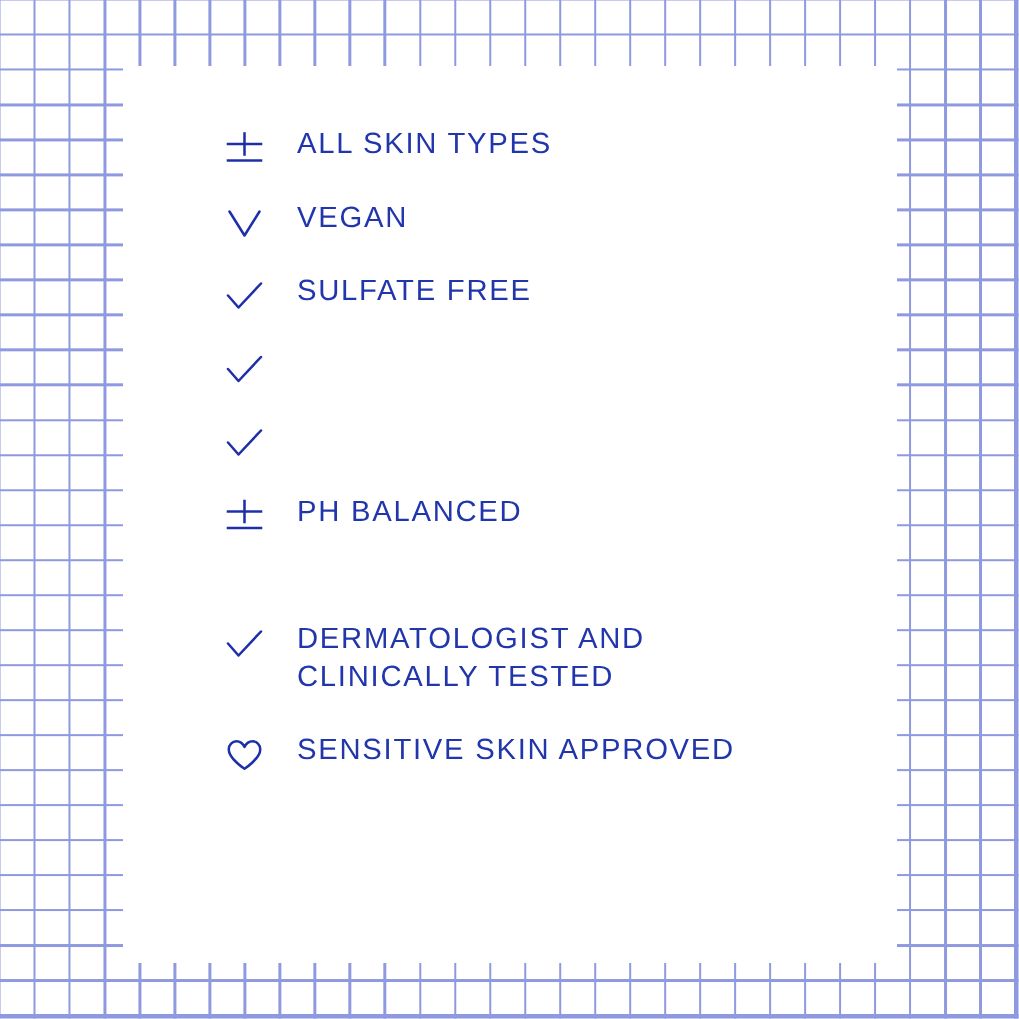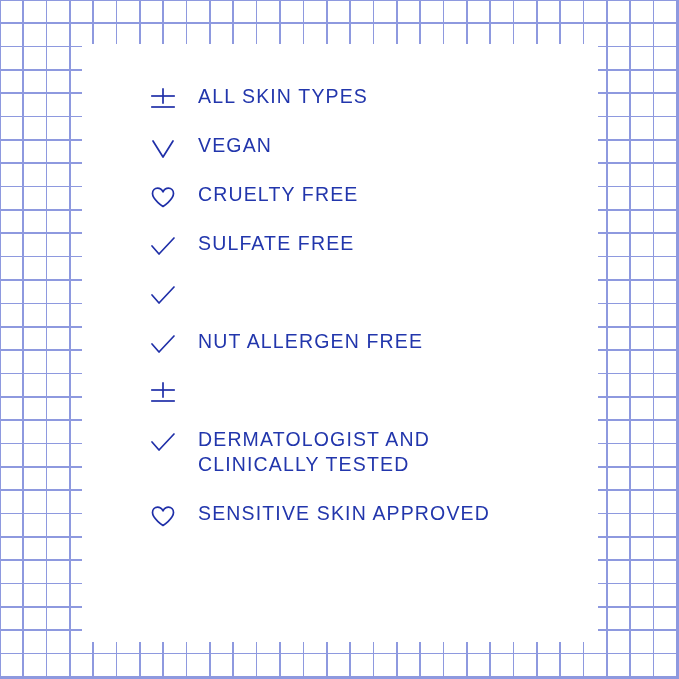--- a/index.html
+++ b/index.html
@@ -52,20 +52,21 @@
 
   .claim-row {
     display: flex;
     align-items: flex-start;
     height: 49px;
     padding-left: 68px;
     box-sizing: border-box;
   }
   .claim-row.tall {
     height: 74px;
+    margin-top: 36px;
   }
 
   .claim-icon {
     flex: 0 0 auto;
     width: 30px;
     height: 26px;
     margin-right: 18px;
     margin-top: 3px;
     display: flex;
     align-items: center;
@@ -108,57 +109,49 @@
         <div class="claim-row">
           <span class="claim-icon">
             <svg width="26" height="26" viewBox="0 0 26 26" fill="none" stroke="#1f2fa8" stroke-width="1.7" stroke-linecap="round" stroke-linejoin="round">
               <polyline points="3,5 13,21 23,5"></polyline>
             </svg>
           </span>
           <span class="claim-label">VEGAN</span>
         </div>
         <div class="claim-row">
           <span class="claim-icon">
-            <svg width="26" height="26" viewBox="0 0 26 26" fill="none" stroke="#1f2fa8" stroke-width="1.7" stroke-linejoin="round">
-              <path d="M13 21.5 C13 21.5 2.5 14.6 2.5 8.6 C2.5 5.4 4.9 3.2 7.6 3.2 C10.0 3.2 11.9 4.8 13 6.9 C14.1 4.8 16.0 3.2 18.4 3.2 C21.1 3.2 23.5 5.4 23.5 8.6 C23.5 14.6 13 21.5 13 21.5 Z"></path>
-            </svg>
-          </span>
-          <span class="claim-label">CRUELTY FREE</span>
-        </div>
-        <div class="claim-row">
-          <span class="claim-icon">
             <svg width="26" height="26" viewBox="0 0 26 26" fill="none" stroke="#1f2fa8" stroke-width="1.7" stroke-linecap="round" stroke-linejoin="round">
               <polyline points="2,12 9,20 24,4"></polyline>
             </svg>
           </span>
           <span class="claim-label">SULFATE FREE</span>
         </div>
         <div class="claim-row">
           <span class="claim-icon">
             <svg width="26" height="26" viewBox="0 0 26 26" fill="none" stroke="#1f2fa8" stroke-width="1.7" stroke-linecap="round" stroke-linejoin="round">
               <polyline points="2,12 9,20 24,4"></polyline>
             </svg>
           </span>
         </div>
         <div class="claim-row">
           <span class="claim-icon">
             <svg width="26" height="26" viewBox="0 0 26 26" fill="none" stroke="#1f2fa8" stroke-width="1.7" stroke-linecap="round" stroke-linejoin="round">
               <polyline points="2,12 9,20 24,4"></polyline>
             </svg>
           </span>
-          <span class="claim-label">NUT ALLERGEN FREE</span>
         </div>
         <div class="claim-row">
           <span class="claim-icon">
             <svg width="26" height="26" viewBox="0 0 26 26" fill="none" stroke="#1f2fa8" stroke-width="1.7" stroke-linecap="square">
               <line x1="2" y1="9" x2="24" y2="9"></line>
               <line x1="13" y1="2" x2="13" y2="16"></line>
               <line x1="2" y1="20" x2="24" y2="20"></line>
             </svg>
           </span>
+          <span class="claim-label">PH BALANCED</span>
         </div>
         <div class="claim-row tall">
           <span class="claim-icon">
             <svg width="26" height="26" viewBox="0 0 26 26" fill="none" stroke="#1f2fa8" stroke-width="1.7" stroke-linecap="round" stroke-linejoin="round">
               <polyline points="2,12 9,20 24,4"></polyline>
             </svg>
           </span>
           <span class="claim-label">DERMATOLOGIST AND
 CLINICALLY TESTED</span>
         </div>

